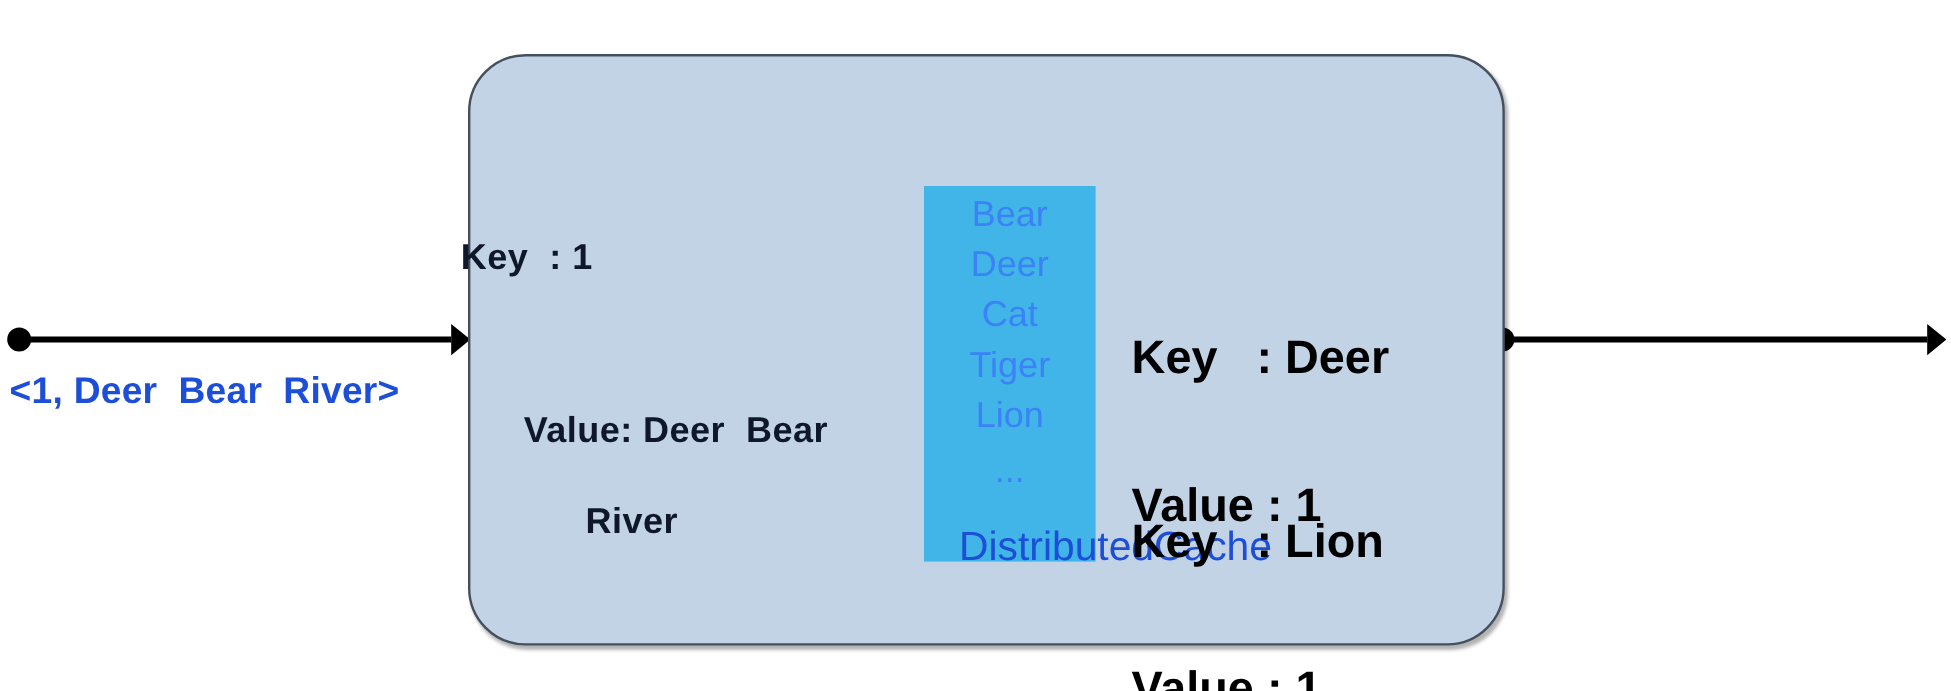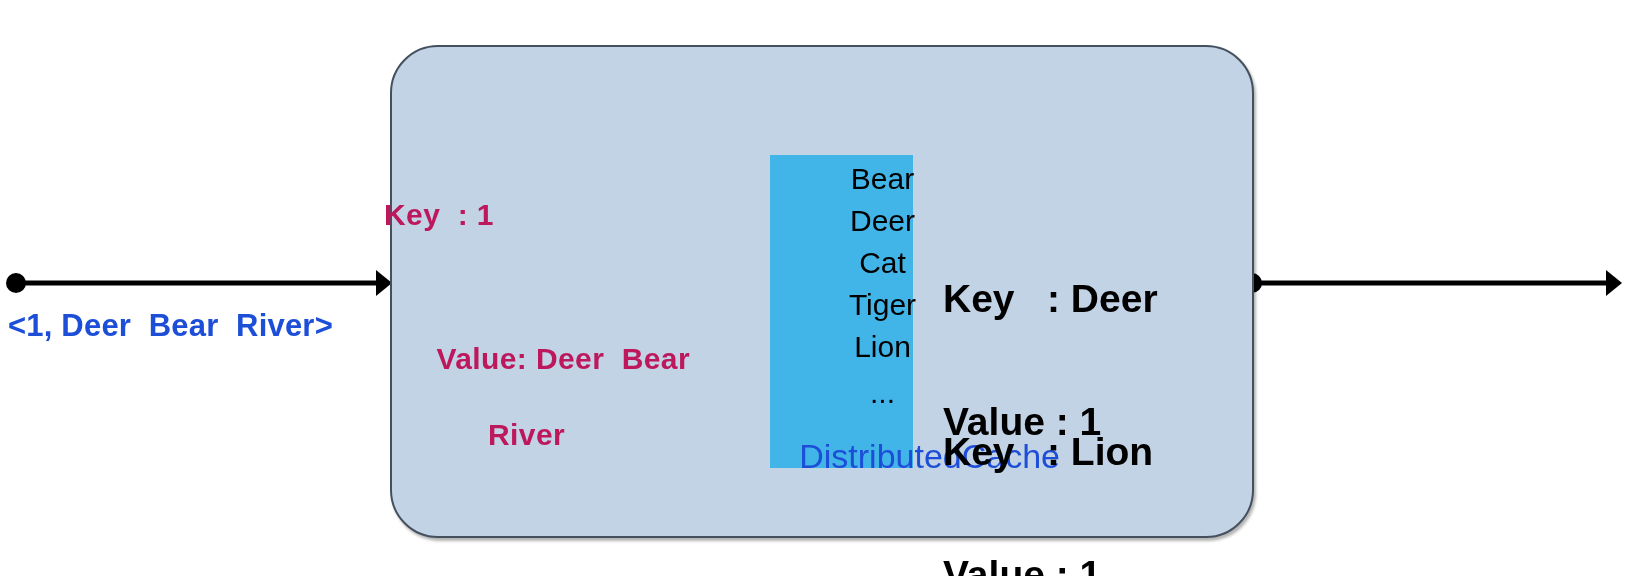--- a/index.html
+++ b/index.html
@@ -30,21 +30,21 @@
     border-radius: 48px;
     box-sizing: border-box;
     box-shadow: 2px 3px 3px rgba(0,0,0,0.30);
   }
 
   
   #input-kv {
     left: 384px;
     top: 196px;
     width: 330px;
-    color: #be185d;
+    color: #0f172a;
     font-weight: bold;
     font-size: 30px;
     line-height: 38px;
     letter-spacing: 0.4px;
   }
   #input-kv .kv-key { white-space: pre; }
   #input-kv .kv-value-block {
     margin-top: 68px;
     white-space: pre-wrap;
   }
@@ -61,23 +61,22 @@
     height: 313px;
     background: #41b5e8;
   }
   #cache-list {
     left: 770px;
     top: 158px;
     width: 143px;
     text-align: center;
     font-size: 30px;
     line-height: 42px;
-    color: #000000;
+    color: #3b82f6;
     font-weight: normal;
-    margin-left: 41px;
   }
   #cache-list .cache-entry { display: block; }
   #cache-list .cache-ellipsis {
     display: block;
     line-height: 30px;
     font-size: 30px;
     margin-top: 10px;
   }
 
   

